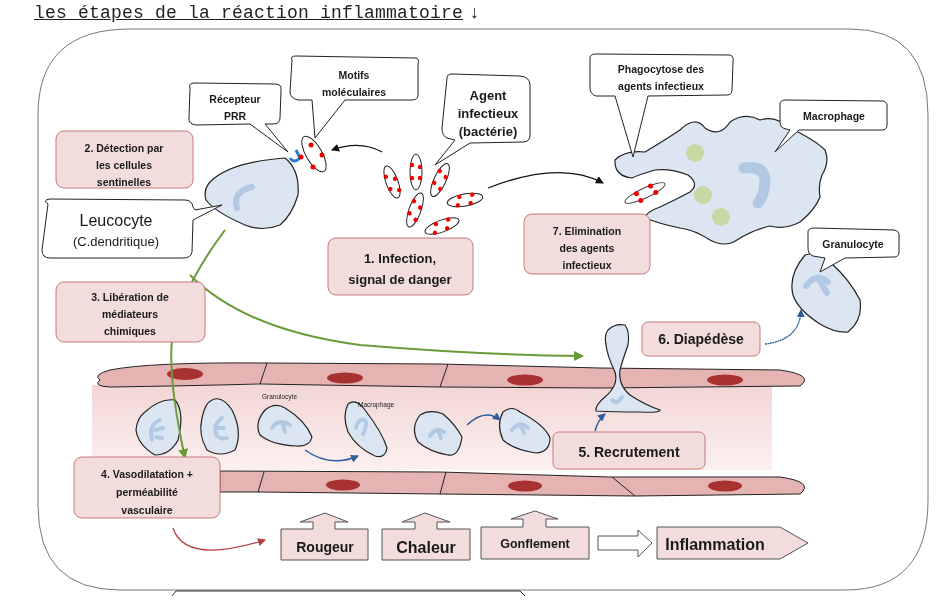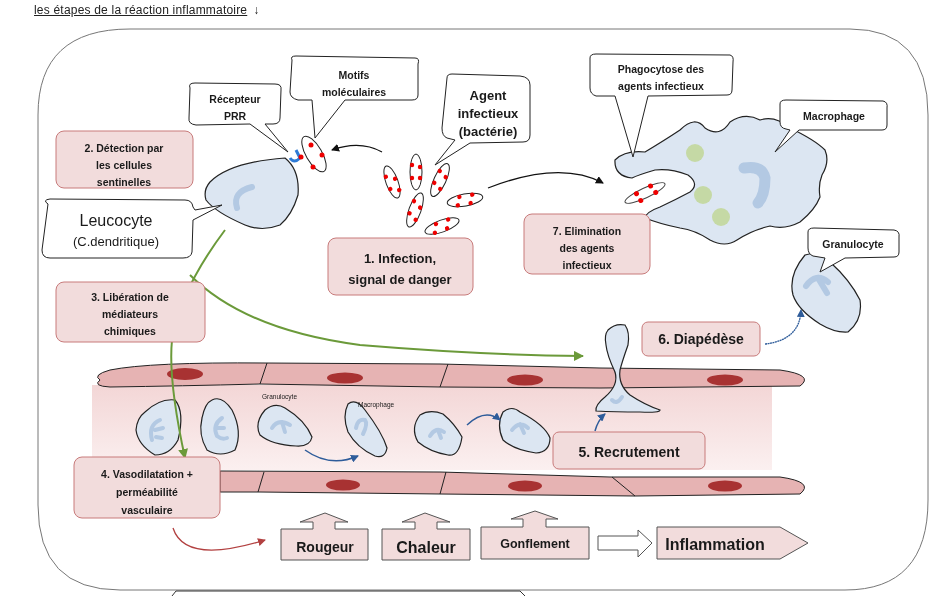--- a/index.html
+++ b/index.html
@@ -1,19 +1,19 @@
 <!DOCTYPE html>
 <html><head>
 <meta charset="utf-8">
 <style>
   html, body { margin: 0; padding: 0; background: #ffffff; }
   body { width: 950px; height: 601px; position: relative; overflow: hidden; font-family: "Liberation Sans", "DejaVu Sans", sans-serif; }
   .heading {
     position: absolute; left: 34px; top: 3px;
-    font-family: Liberation Sans, sans-serif; font-size: 12px; color: #222;
+    font-family: Liberation Mono, monospace; font-size: 18px; color: #222;
     letter-spacing: 0.2px;
   }
   .heading .title { text-decoration: underline; }
   .heading .arrow { margin-left: 6px; }
   svg { position: absolute; left: 0; top: 0; }
   .lbl { font-family: "Liberation Sans", "DejaVu Sans", sans-serif; font-weight: bold; fill: #1a1a1a; }
   .lbl-n { font-family: "Liberation Sans", "DejaVu Sans", sans-serif; fill: #1a1a1a; }
 </style>
 </head>
 <body>

